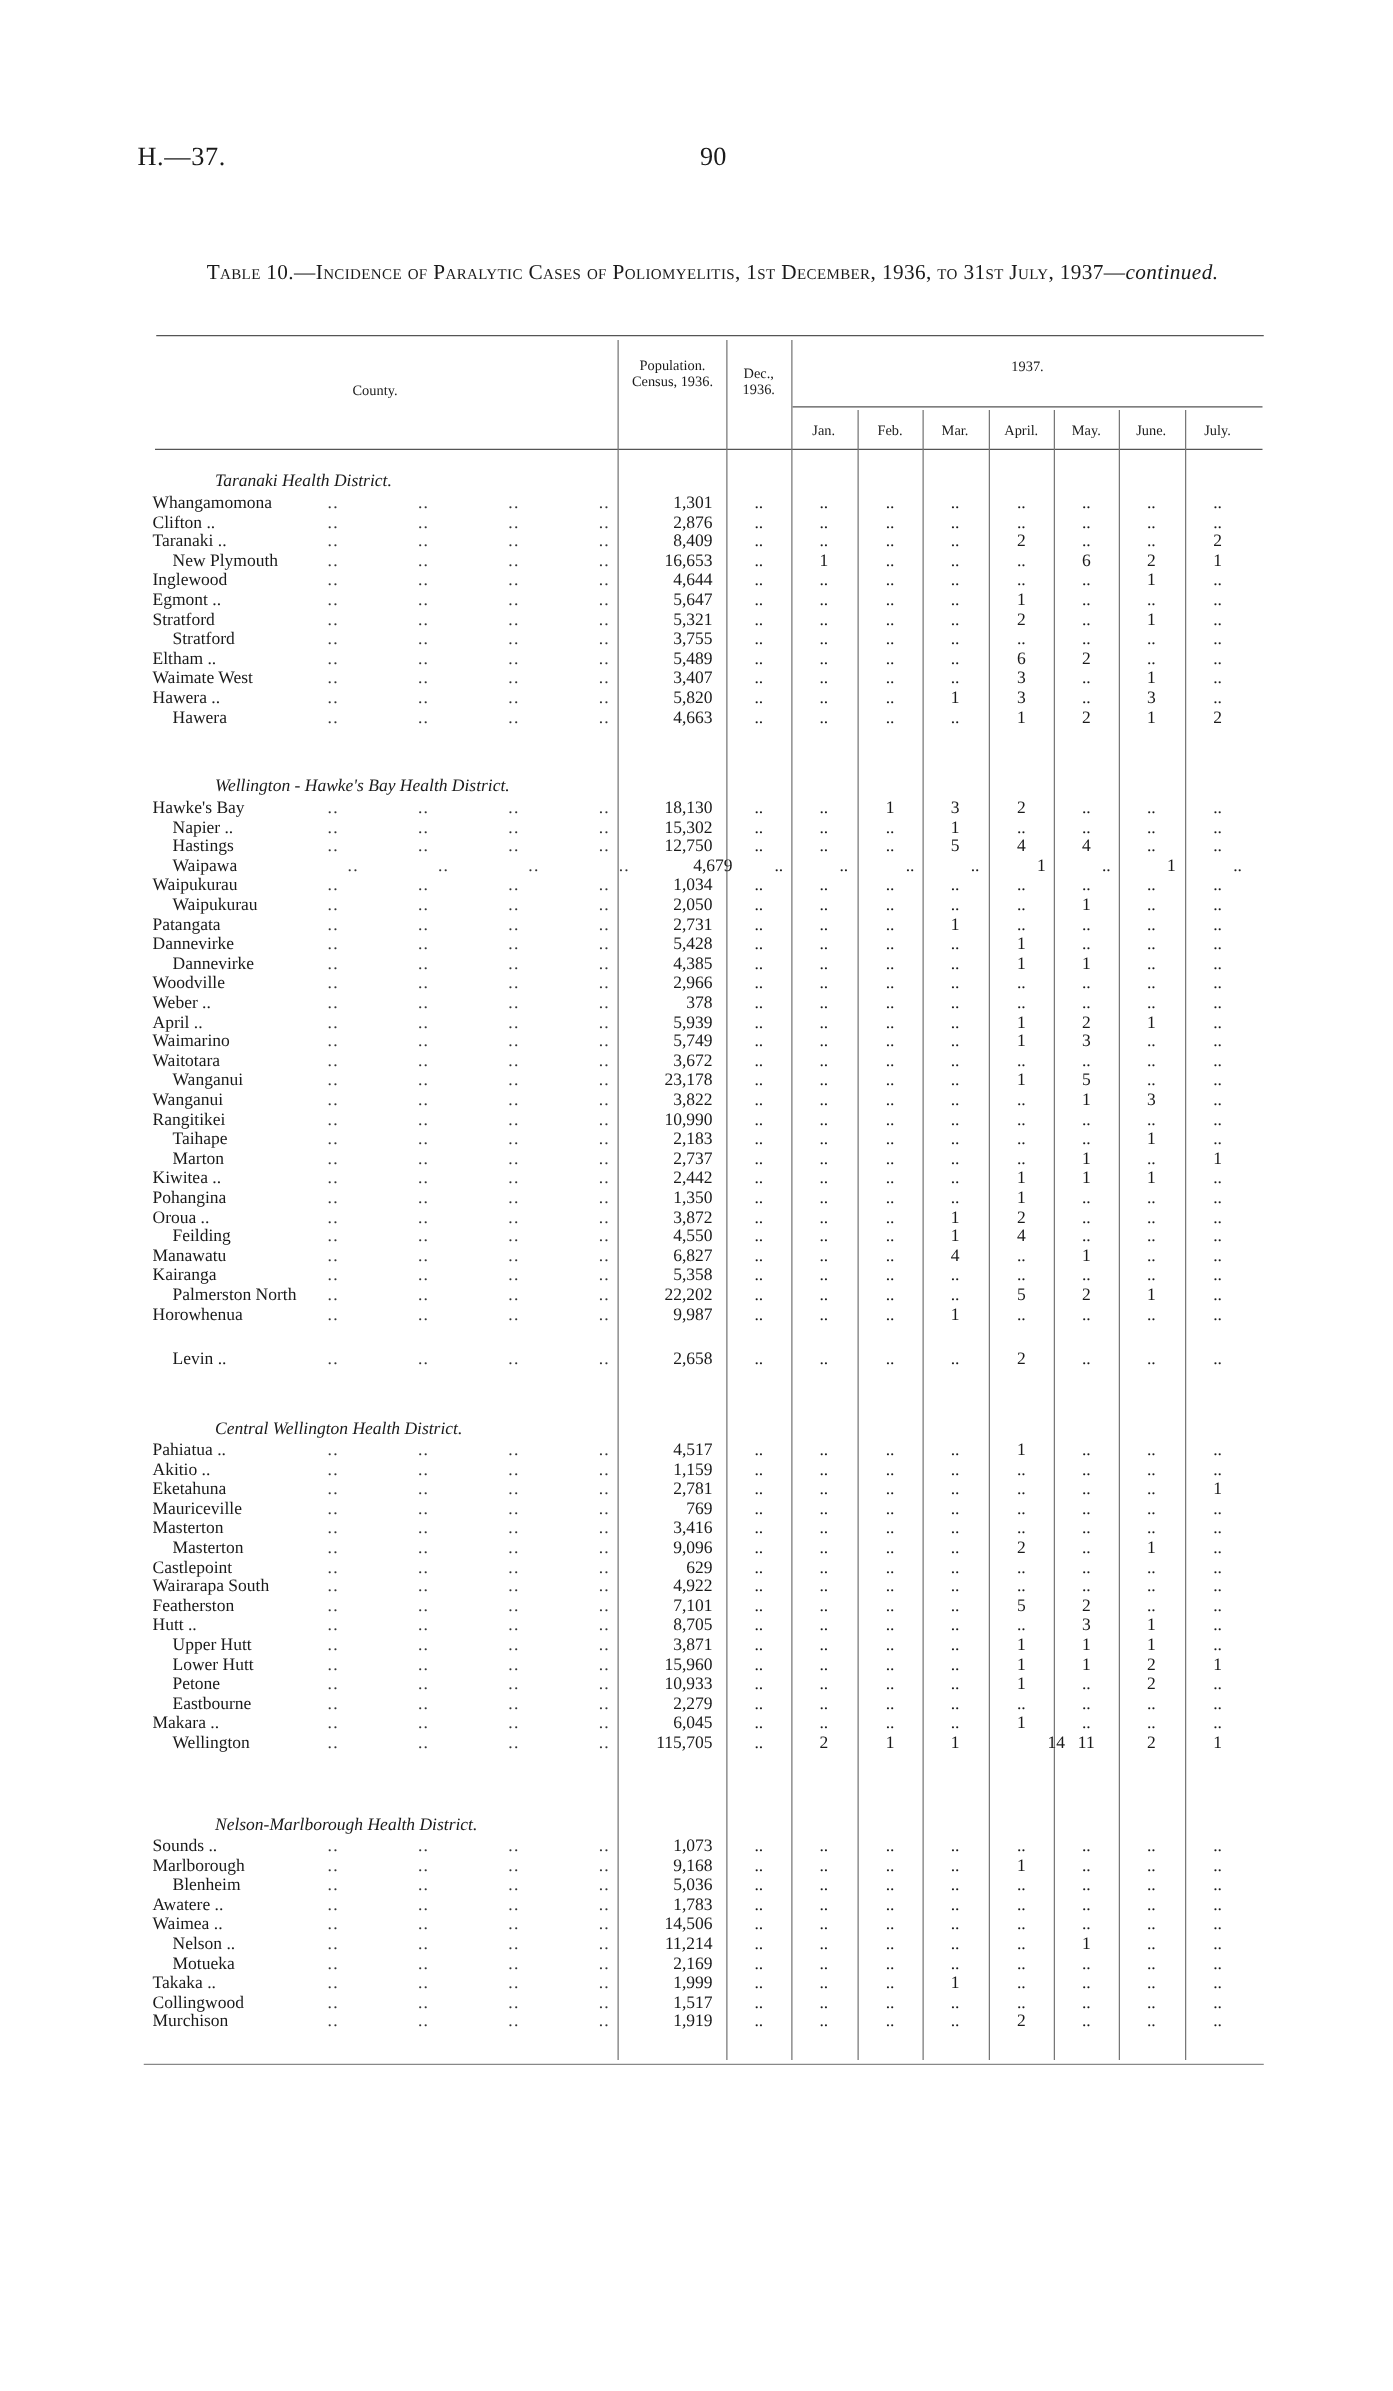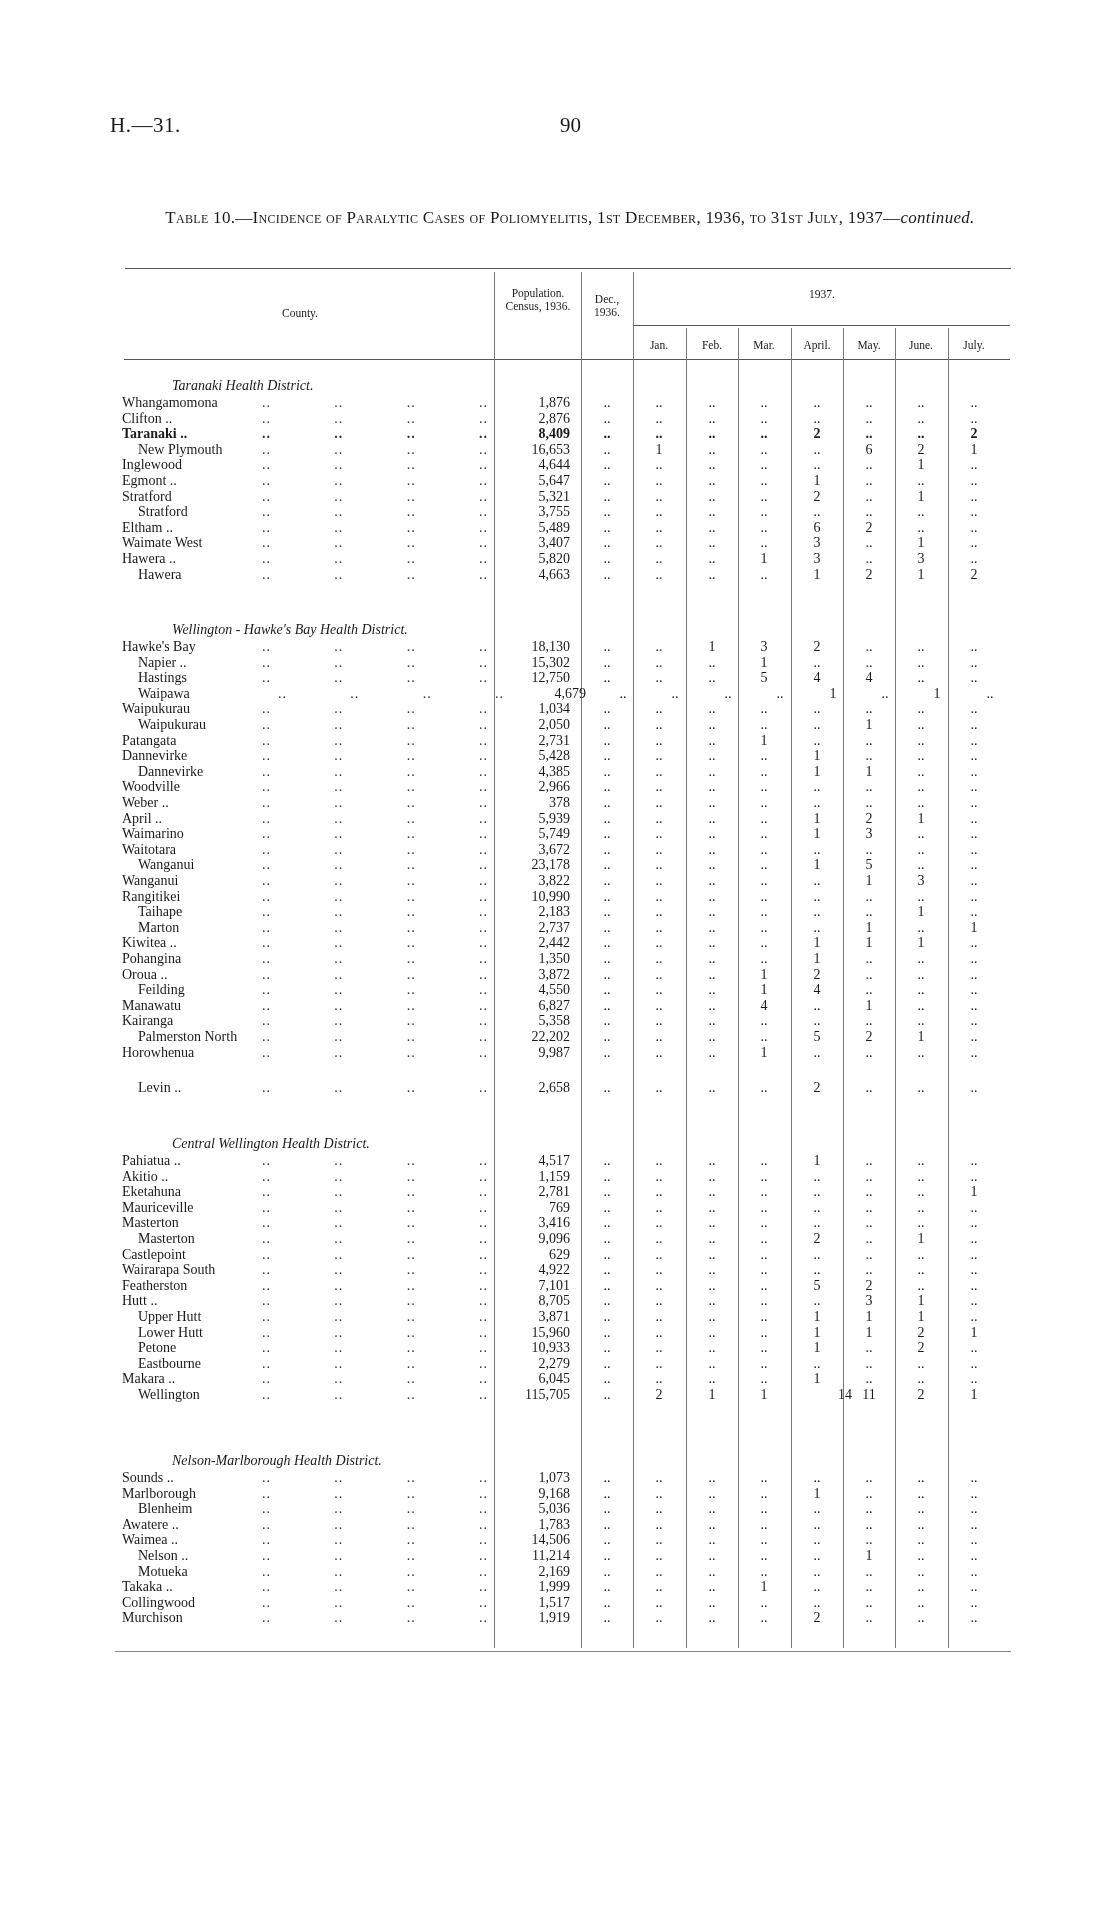--- a/index.html
+++ b/index.html
@@ -17,21 +17,21 @@
   .row { position: absolute; left: 0; height: 16px; font-size: 14px; line-height: 16px; white-space: nowrap; }
   .cname { position: absolute; left: 122px; }
   .cname.sub { left: 138px; }
   .leaders { position: absolute; left: 262px; width: 226px; display: flex; justify-content: space-between; color: #333; letter-spacing: 1px; }
   .pop { position: absolute; left: 494px; width: 76px; text-align: right; }
   .cell { position: absolute; text-align: center; width: 52px; }
 </style>
 </head>
 <body>
 
-<div class="page-ref">H.—31.</div>
+<div class="page-ref">H.—37.</div>
 <div class="page-num">90</div>
 
 <div class="title">
   <span>Table 10.—Incidence of Paralytic Cases of Poliomyelitis, 1st December, 1936, to 31st July, 1937—</span><span class="cont">continued.</span>
 </div>
 
 <div id="table">
 
   <div class="rule" style="left:125px; top:268px; width:886px;"></div>
   <div class="rule" style="left:124px; top:359px; width:886px;"></div>
@@ -65,21 +65,21 @@
   <div id="body-rows">
       <div class="district" style="left: 172px; top: 378px;">Taranaki Health District.</div>
       <div class="row" style="top: 395px; width: 1114px;">
         <span class="cname">Whangamomona</span>
         <span class="leaders">
           <span>..</span>
           <span>..</span>
           <span>..</span>
           <span>..</span>
         </span>
-        <span class="pop">1,876</span>
+        <span class="pop">1,301</span>
         <span class="cell" style="left: 581px;">..</span>
         <span class="cell" style="left: 633px;">..</span>
         <span class="cell" style="left: 686px;">..</span>
         <span class="cell" style="left: 738px;">..</span>
         <span class="cell" style="left: 791px;">..</span>
         <span class="cell" style="left: 843px;">..</span>
         <span class="cell" style="left: 895px;">..</span>
         <span class="cell" style="left: 948px;">..</span>
       </div>
       <div class="row" style="top: 410.6px; width: 1114px;">
@@ -93,21 +93,21 @@
         <span class="pop">2,876</span>
         <span class="cell" style="left: 581px;">..</span>
         <span class="cell" style="left: 633px;">..</span>
         <span class="cell" style="left: 686px;">..</span>
         <span class="cell" style="left: 738px;">..</span>
         <span class="cell" style="left: 791px;">..</span>
         <span class="cell" style="left: 843px;">..</span>
         <span class="cell" style="left: 895px;">..</span>
         <span class="cell" style="left: 948px;">..</span>
       </div>
-      <div class="row" style="top: 426.2px; width: 1114px; font-weight: bold;">
+      <div class="row" style="top: 426.2px; width: 1114px;">
         <span class="cname">Taranaki ..</span>
         <span class="leaders">
           <span>..</span>
           <span>..</span>
           <span>..</span>
           <span>..</span>
         </span>
         <span class="pop">8,409</span>
         <span class="cell" style="left: 581px;">..</span>
         <span class="cell" style="left: 633px;">..</span>

